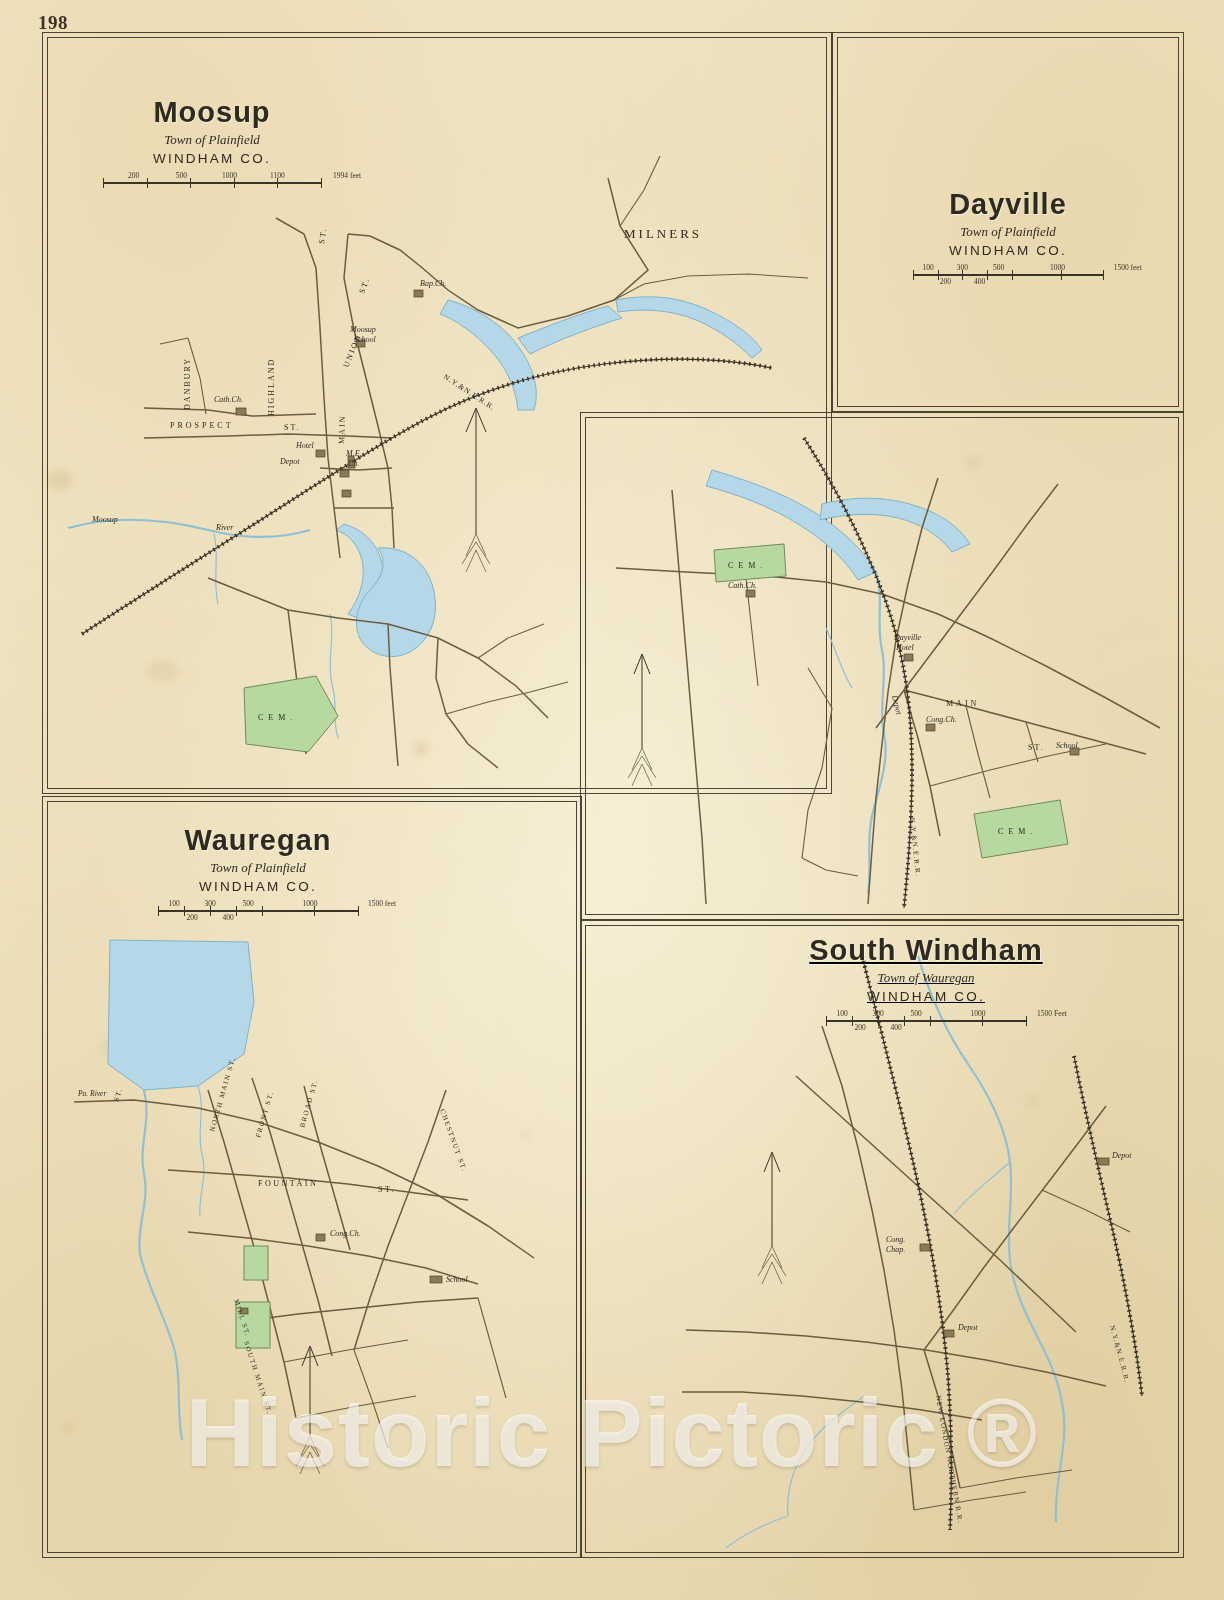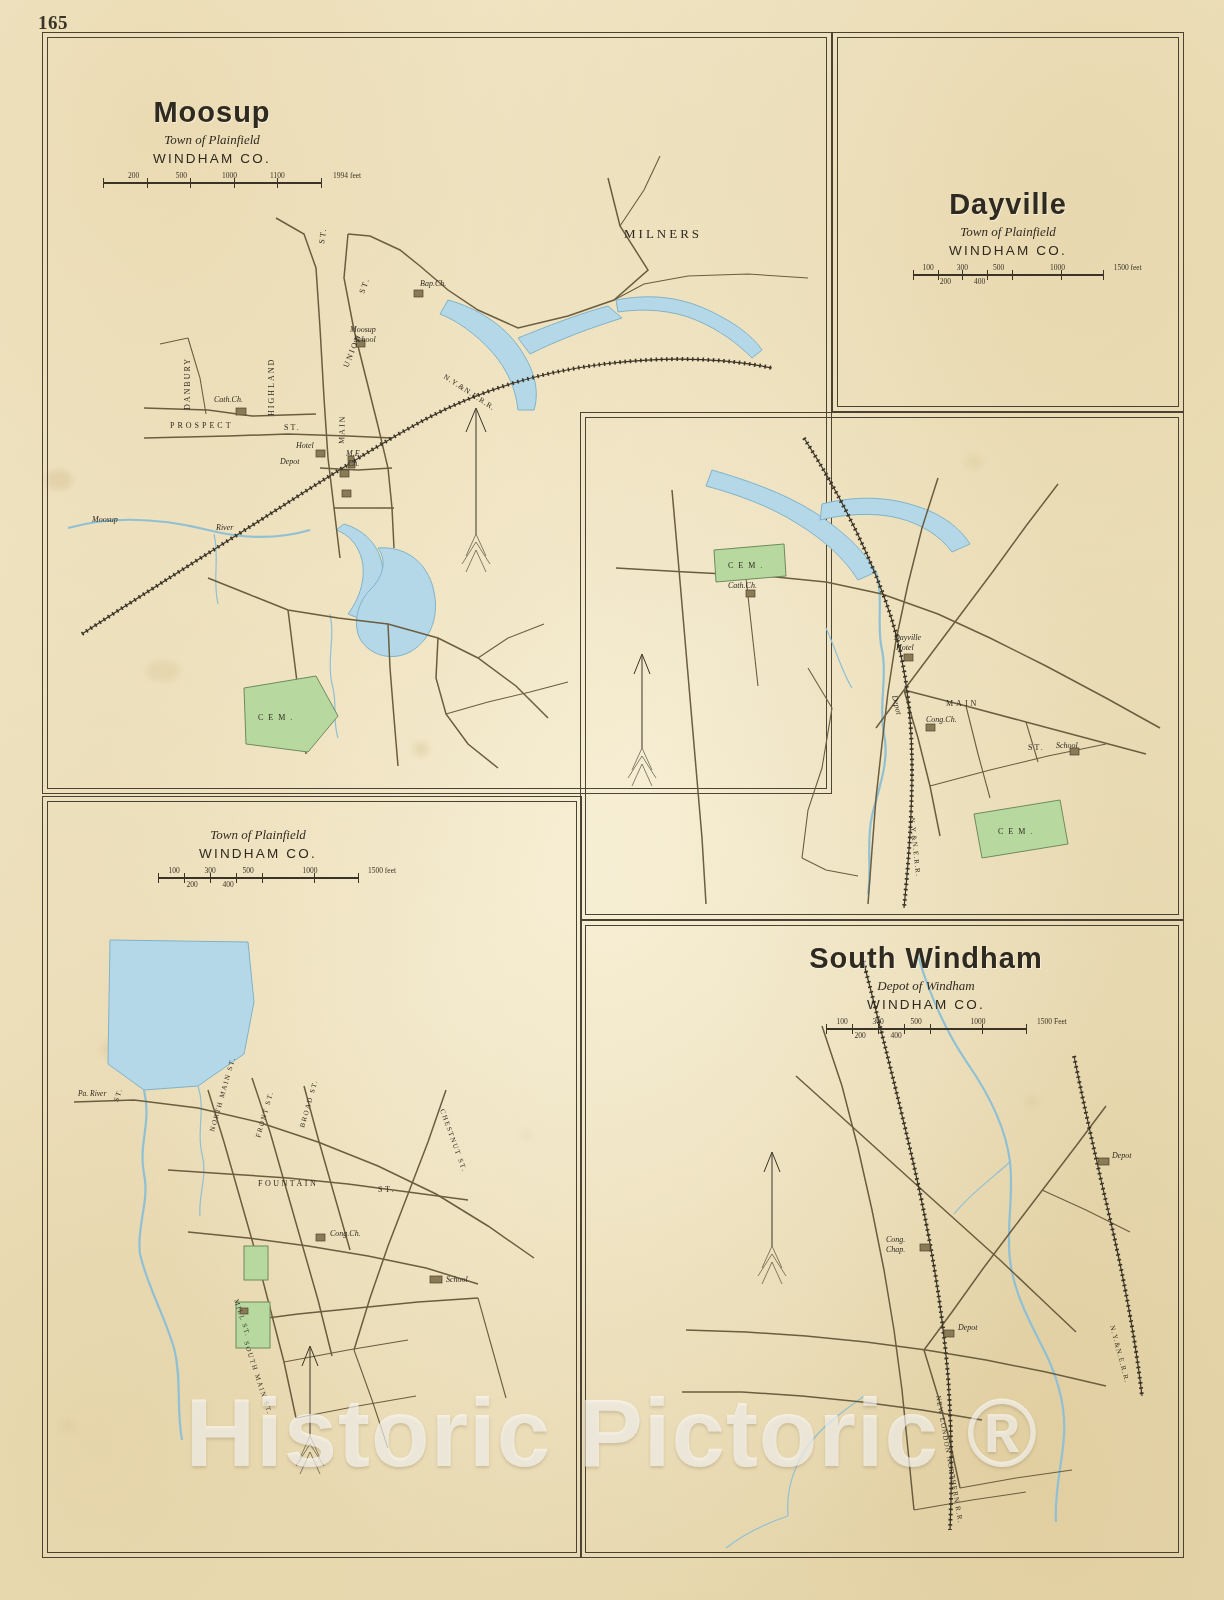--- a/index.html
+++ b/index.html
@@ -117,21 +117,21 @@
   <div class="spot" style="left:46px;top:470px;width:26px;height:20px;"></div>
   <div class="spot" style="left:146px;top:660px;width:34px;height:22px;opacity:.7;"></div>
   <div class="spot" style="left:413px;top:742px;width:16px;height:14px;"></div>
   <div class="spot" style="left:100px;top:1040px;width:22px;height:18px;opacity:.6;"></div>
   <div class="spot" style="left:965px;top:455px;width:18px;height:14px;opacity:.6;"></div>
   <div class="spot" style="left:1025px;top:1095px;width:14px;height:12px;opacity:.5;"></div>
   <div class="spot" style="left:520px;top:1130px;width:12px;height:10px;opacity:.5;"></div>
   <div class="spot" style="left:60px;top:1420px;width:16px;height:13px;opacity:.5;"></div>
 </div>
 
-<div class="page-num">165</div>
+<div class="page-num">198</div>
 
 <div class="panel p-moosup">
   <div class="inner">
     <svg class="map" width="780" height="752" viewBox="0 0 780 752">
 
       <path class="stream" d="M20 490 C70 476, 120 482, 160 492 C200 502, 235 500, 262 492"></path>
       <path class="water" d="M400 262 C430 270, 456 288, 470 308 C486 330, 492 352, 486 372 L470 372 C468 352, 460 332, 444 314 C428 296, 408 282, 392 276 Z"></path>
       <path class="water" d="M470 300 C500 288, 530 276, 560 268 L574 280 C542 290, 510 302, 482 316 Z"></path>
       <path class="water" d="M568 262 C600 256, 630 258, 660 272 C690 286, 706 300, 714 312 L704 320 C690 306, 672 292, 648 282 C624 272, 596 270, 570 274 Z"></path>
       <path class="water" d="M296 486 C316 492, 330 506, 334 526 C338 548, 332 568, 320 584 L300 576 C312 560, 318 540, 314 522 C310 506, 300 496, 288 492 Z"></path>
@@ -346,20 +346,21 @@
       <text class="lbl" x="392" y="308" transform="rotate(70 392 308)" style="font-size:7px;letter-spacing:1.6px;">CHESTNUT ST.</text>
 
       <g>
         <path class="compass-line" d="M262 546 L262 634"></path>
         <path class="compass-line" d="M254 564 L262 544 L270 564"></path>
         <path class="feather" d="M262 634 L252 656 M262 634 L272 656 M262 642 L248 664 M262 642 L276 664 M262 650 L252 672 M262 650 L272 672"></path>
       </g>
     </svg>
 
     <div class="title-block" style="left:80px;top:22px;width:260px;">
+      <div class="t-name big">Wauregan</div>
       <div class="t-town">Town of Plainfield</div>
       <div class="t-county">WINDHAM CO.</div>
       <div class="scale" style="width:200px;">
         <div class="bar"></div>
         <div class="tick" style="left:0%"></div>
         <div class="tick" style="left:13%"></div>
         <div class="tick" style="left:26%"></div>
         <div class="tick" style="left:39%"></div>
         <div class="tick" style="left:52%"></div>
         <div class="tick" style="left:78%"></div>
@@ -411,23 +412,23 @@
       <text class="lbl" x="524" y="400" transform="rotate(75 524 400)" style="font-size:7px;letter-spacing:1.2px;">N.Y.&amp;N.E.R.R.</text>
       <text class="lbl" x="350" y="470" transform="rotate(80 350 470)" style="font-size:7px;letter-spacing:1.2px;">NEW LONDON NORTHERN R.R.</text>
 
       <g>
         <path class="compass-line" d="M186 228 L186 320"></path>
         <path class="compass-line" d="M178 246 L186 226 L194 246"></path>
         <path class="feather" d="M186 320 L176 342 M186 320 L196 342 M186 328 L172 350 M186 328 L200 350 M186 336 L176 358 M186 336 L196 358"></path>
       </g>
     </svg>
 
-    <div class="title-block" style="left:190px;top:16px;width:300px;">
+    <div class="title-block" style="left:190px;top:8px;width:300px;text-decoration:underline;">
       <div class="t-name big">South Windham</div>
-      <div class="t-town">Depot of Windham</div>
+      <div class="t-town">Town of Wauregan</div>
       <div class="t-county">WINDHAM CO.</div>
       <div class="scale" style="width:200px;">
         <div class="bar"></div>
         <div class="tick" style="left:0%"></div>
         <div class="tick" style="left:13%"></div>
         <div class="tick" style="left:26%"></div>
         <div class="tick" style="left:39%"></div>
         <div class="tick" style="left:52%"></div>
         <div class="tick" style="left:78%"></div>
         <div class="tick" style="left:100%"></div>

